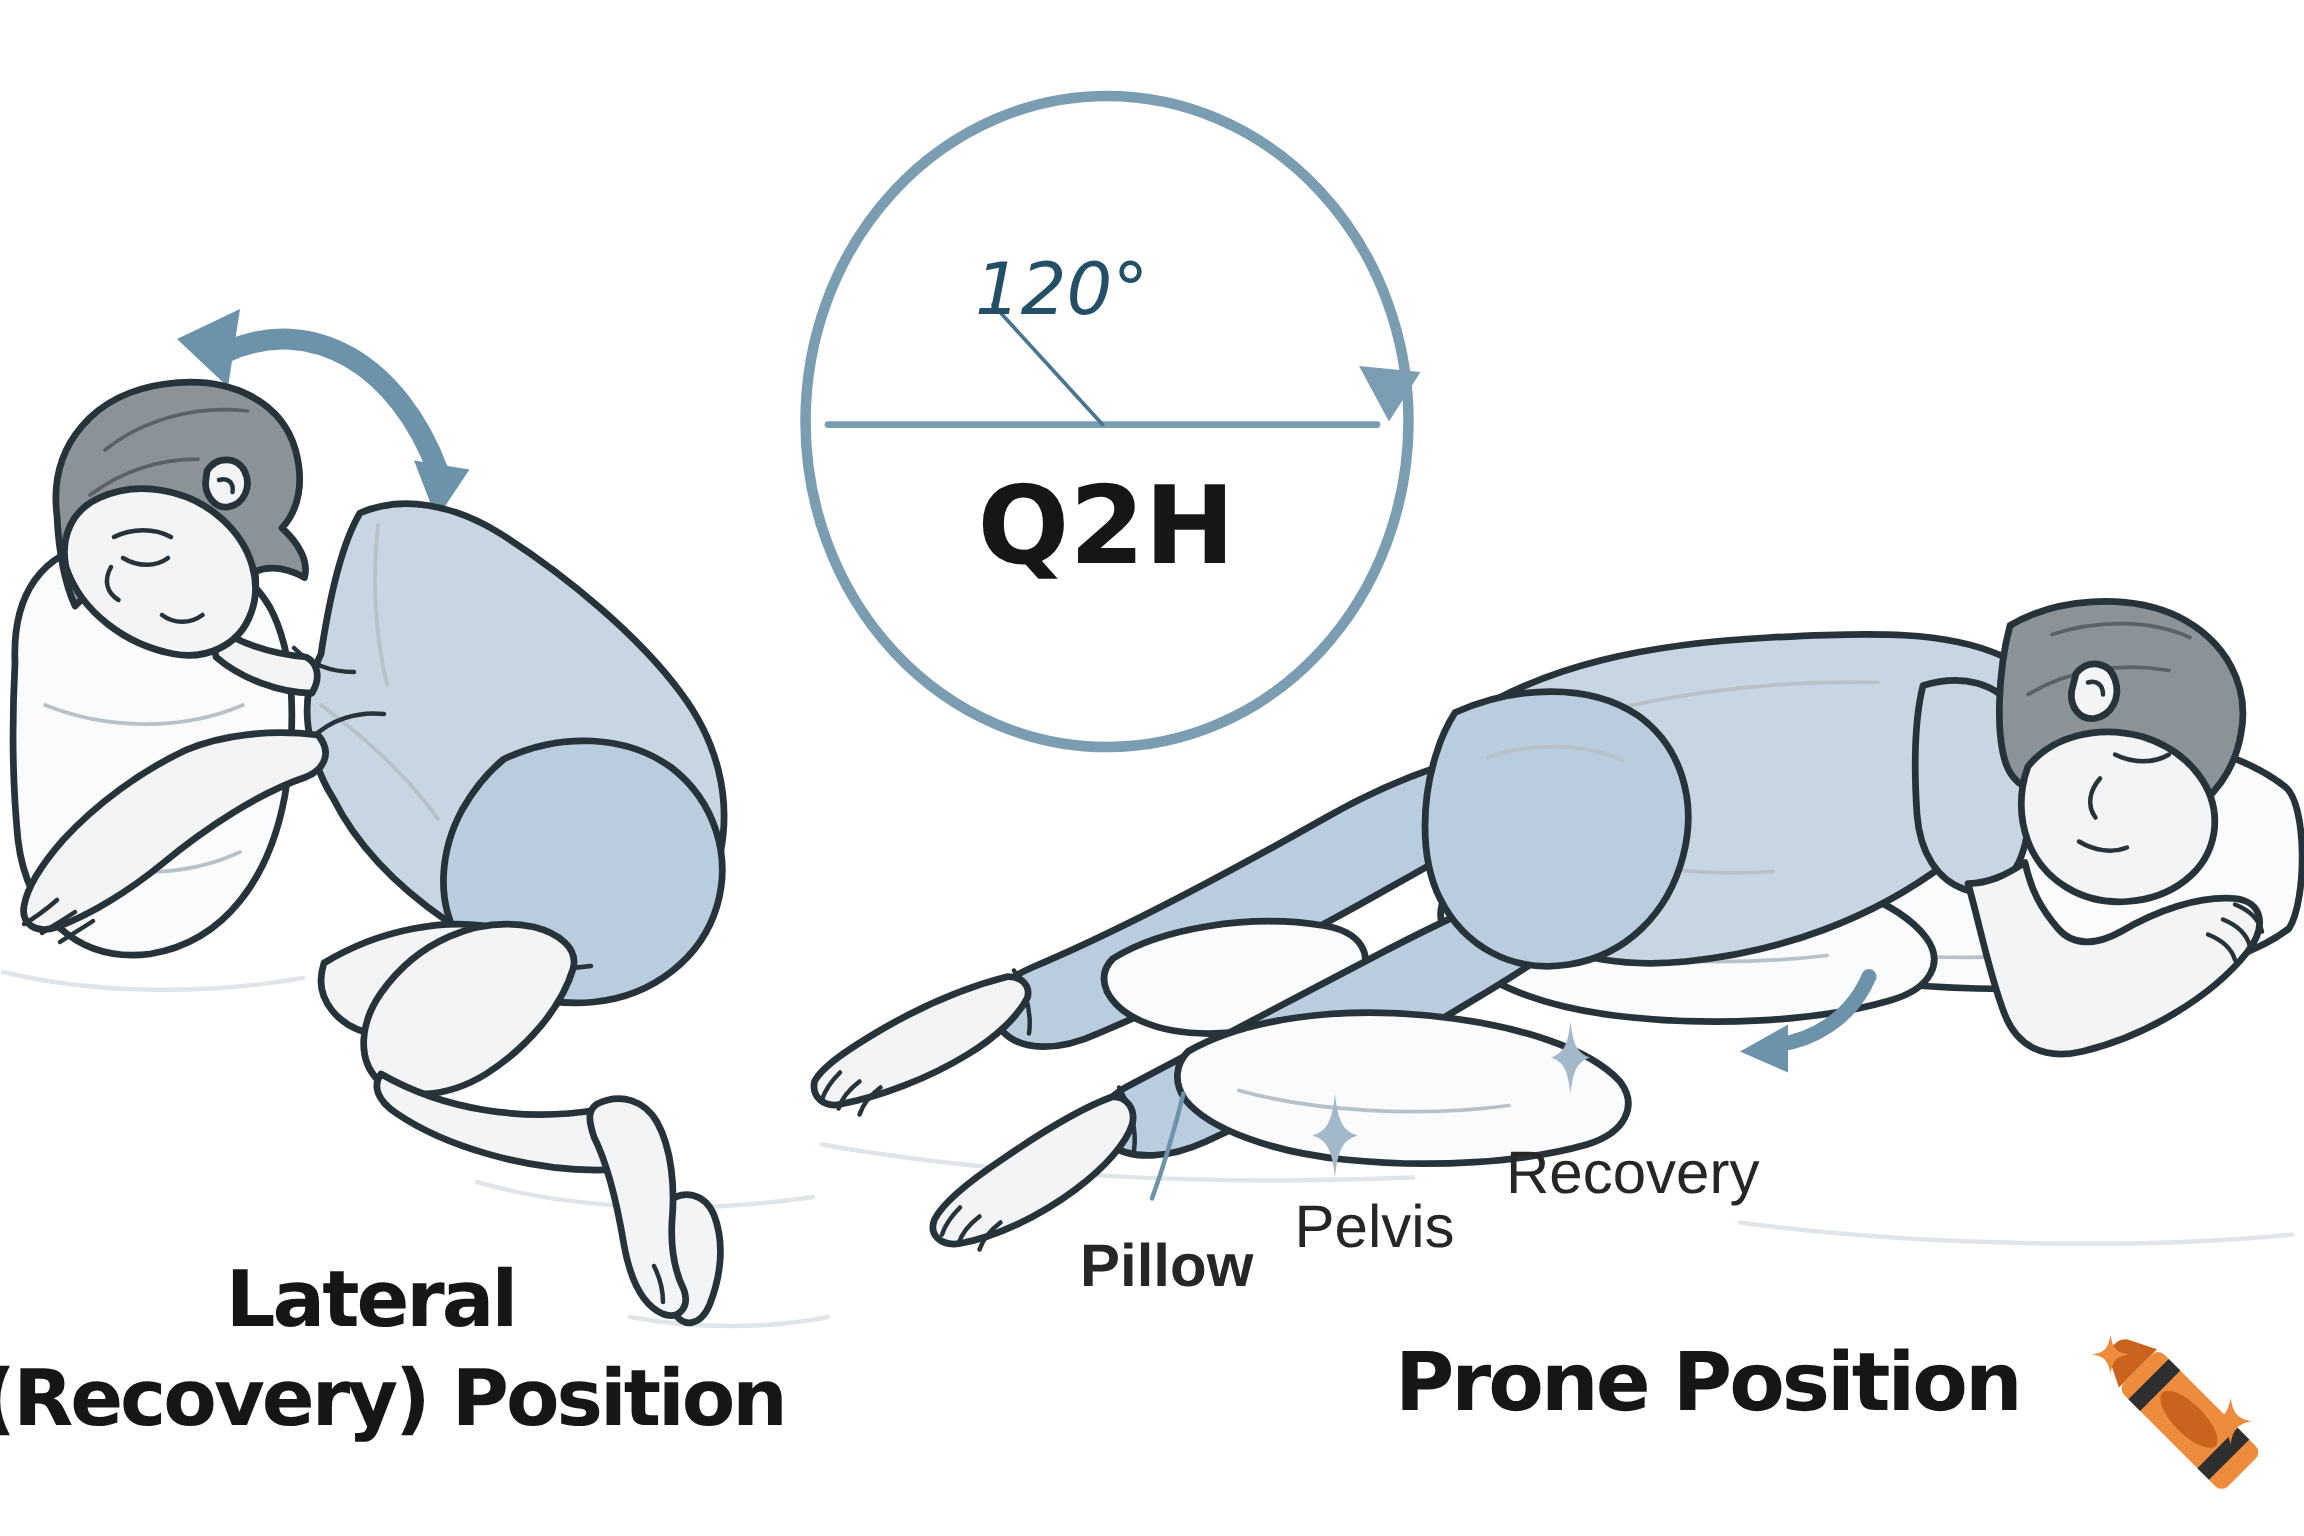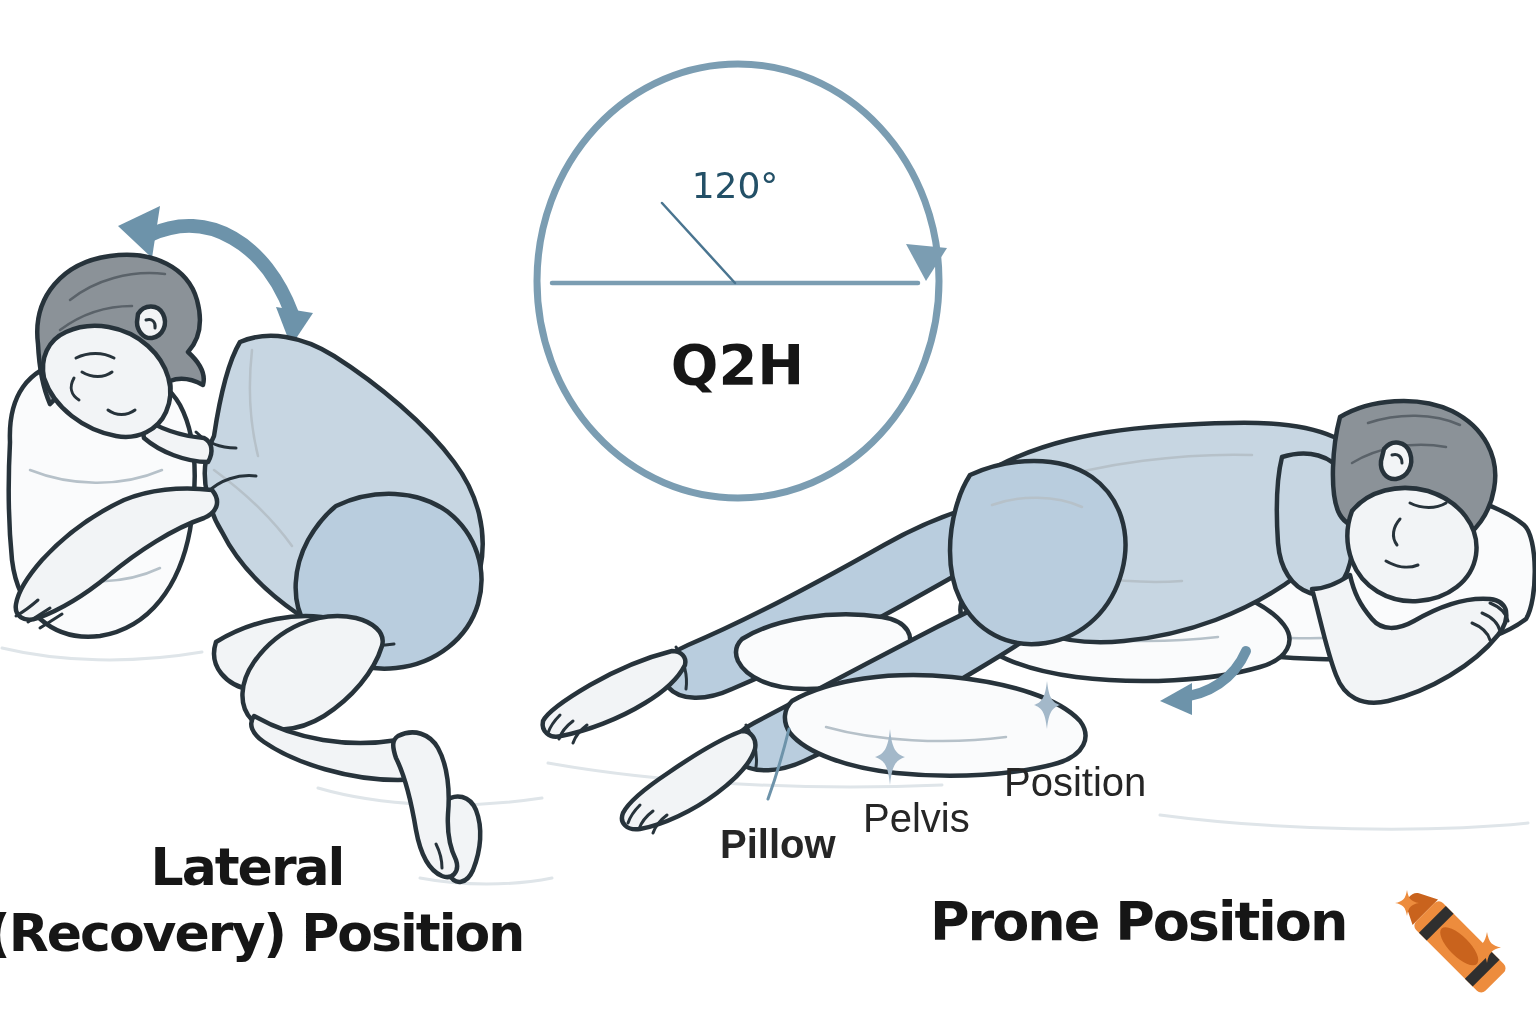--- a/index.html
+++ b/index.html
@@ -36,26 +36,26 @@
 
   
   .caption{position:absolute;font-weight:bold;color:var(--caption-ink);
            font-family:"DejaVu Sans",sans-serif;letter-spacing:-2px;white-space:nowrap;}
   #lateral-cap{left:-13px;top:834px;width:520px;text-align:center;font-size:52px;line-height:66px;}
   #prone-cap{left:930px;top:892px;font-size:54px;line-height:60px;}
   .annot{position:absolute;font-family:"Liberation Sans",sans-serif;font-size:40px;
          color:var(--annot-ink);white-space:nowrap;}
   #badge{position:absolute;left:530px;top:55px;width:415px;height:450px;}
   #badge svg{position:absolute;left:0;top:0;}
-  #angle-label{position:absolute;left:120px;top:110px;width:170px;text-align:center;
-               font-size:36px;color:var(--angle-ink);}
+  #angle-label{position:absolute;left:120px;top:110px;width:170px;
+               font-size:48px;font-style:italic;color:var(--angle-ink);}
   #badge-caption{position:absolute;left:0;right:0;top:248px;text-align:center;
                  color:var(--caption-ink);font-weight:bold;}
   #badge-caption .l1{font-size:56px;line-height:60px;}
-  #badge-caption .l2{font-size:56px;line-height:76px;margin-top:24px;}
+  #badge-caption .l2{font-size:72px;line-height:76px;margin-top:9px;}
 </style>
 </head>
 <body>
 
 <div id="canvas">
 
   <svg class="abs" style="left:0;top:180px;" width="560" height="710" viewBox="0 0 560 710">
     <g>
       <path class="bedline" d="M 2,468 C 60,482 132,484 202,472"></path>
       <path class="bedline" d="M 318,608 C 380,626 462,630 542,618"></path>
@@ -203,21 +203,21 @@
   </div>
 
   <div class="caption" id="lateral-cap">
     <div>Lateral</div>
     <div>(Recovery) Position</div>
   </div>
   <div class="caption" id="prone-cap">Prone Position</div>
 
   <div class="annot" style="left:720px;top:822px;font-weight:bold;">Pillow</div>
   <div class="annot" style="left:863px;top:796px;">Pelvis</div>
-  <div class="annot" style="left:1004px;top:760px;">Position</div>
+  <div class="annot" style="left:1004px;top:760px;">Recovery</div>
 
   <svg class="abs" style="left:1385px;top:862px;" width="150" height="160" viewBox="0 0 150 160">
     <g transform="rotate(45 70 80)">
       <path class="crayon-dark" d="M 28,62 L 10,71 C 4,74 4,86 10,89 L 28,98 Z"></path>
       <rect class="crayon-body" x="28" y="61" width="98" height="38" rx="6"></rect>
       <rect class="crayon-band" x="38" y="61" width="11" height="38"></rect>
       <rect class="crayon-band" x="103" y="61" width="11" height="38"></rect>
       <ellipse class="crayon-dark" cx="76" cy="80" rx="25" ry="10"></ellipse>
     </g>
     <path class="crayon-sparkle" d="M 22,28 C 23.5,37 26,39.5 34,41 C 26,42.5 23.5,45 22,54 C 20.5,45 18,42.5 10,41 C 18,39.5 20.5,37 22,28 Z"></path>

